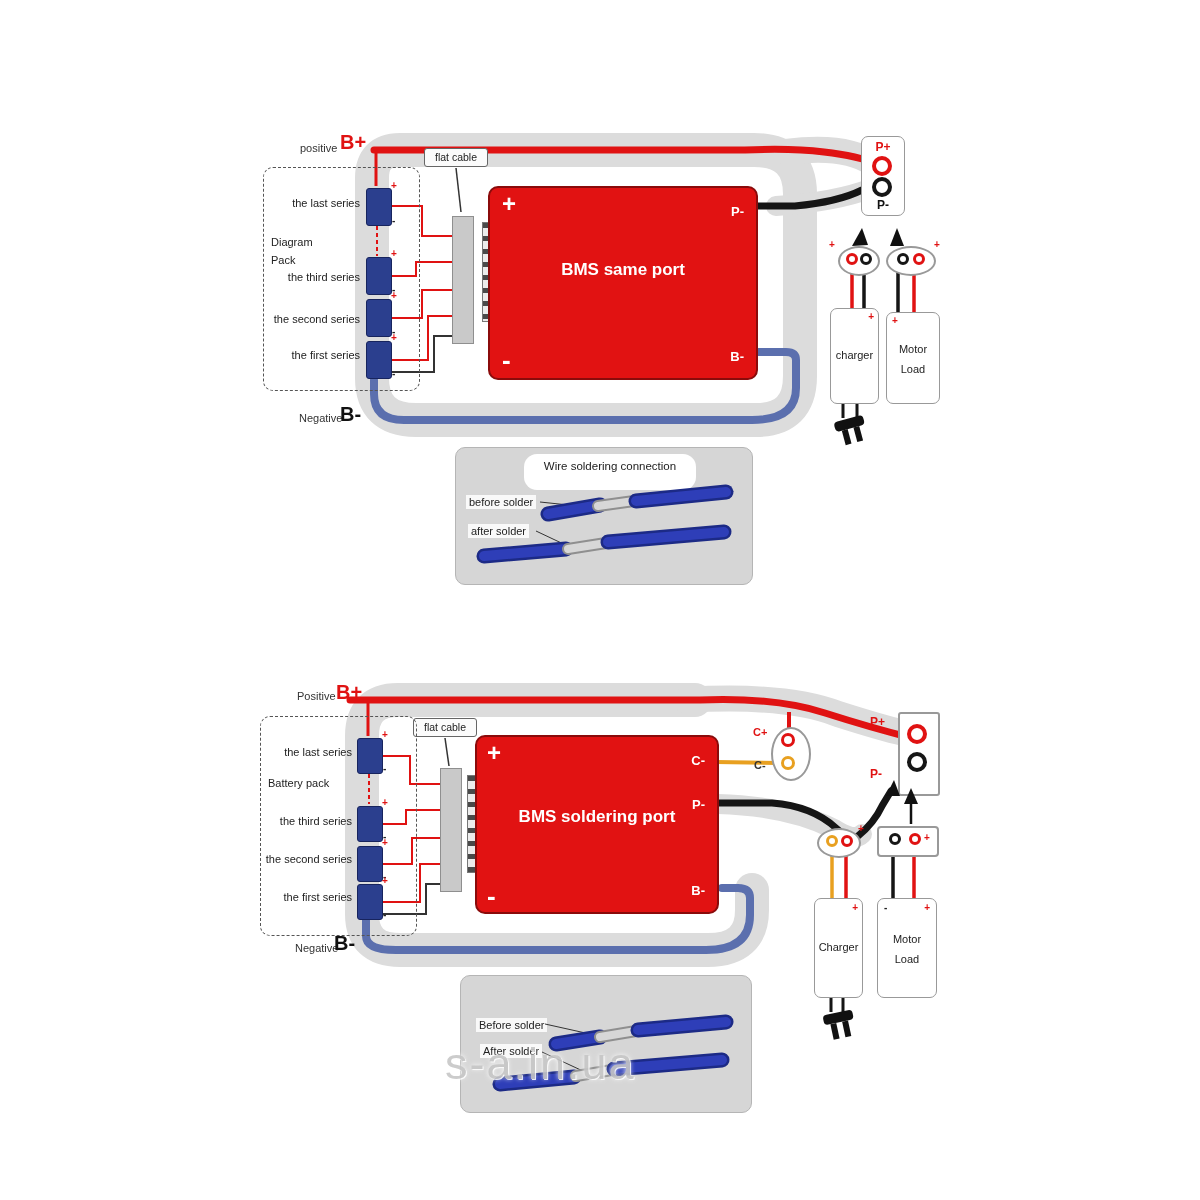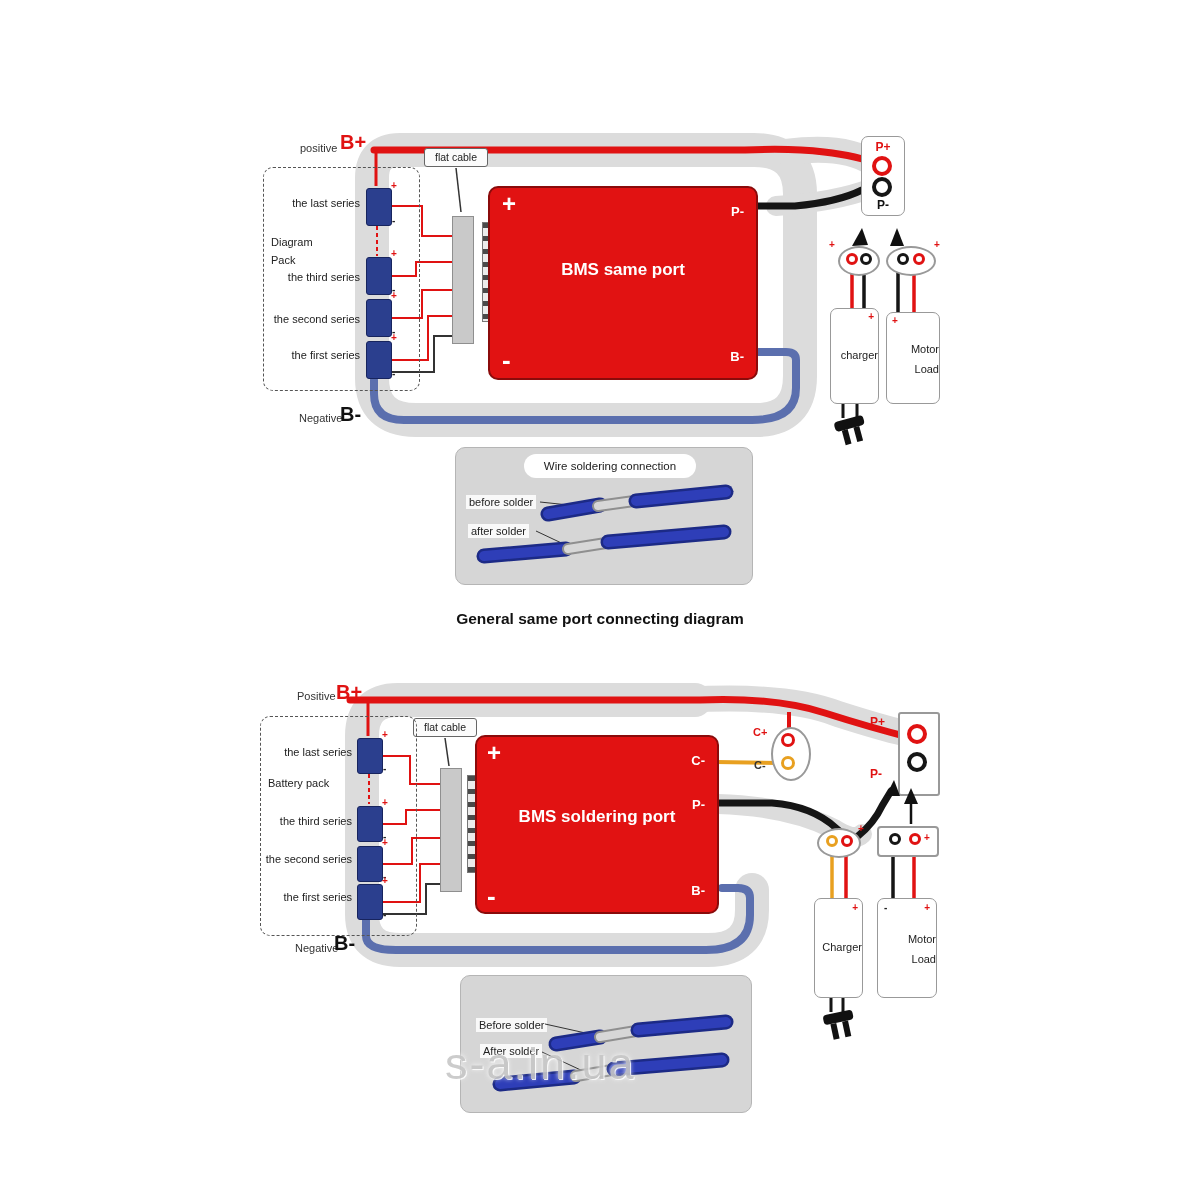--- a/index.html
+++ b/index.html
@@ -24,21 +24,21 @@
   .rect-conn{position:absolute;background:#fff;border:2px solid #999;border-radius:4px;}
   .ring{position:absolute;border-radius:50%;background:#fff;}
   .panel{position:absolute;background:#d6d6d6;border:1px solid #b5b5b5;border-radius:10px;}
   .cable-bar{position:absolute;background:#c9c9c9;border:1px solid #8f8f8f;}
   .pins{position:absolute;background-color:#ececec;
         background-image:repeating-linear-gradient(180deg,#4a4a4a 0 5px,#ececec 5px 13px);
         border:1.5px solid #777;}
   .flatlbl{position:absolute;border:1px solid #666;background:#fbfbfb;border-radius:3px;
            font-size:10.5px;text-align:center;line-height:17px;}
   .sign{position:absolute;font-size:10px;font-weight:bold;line-height:1;}
-  .boxtxt{position:absolute;font-size:11px;color:#222;text-align:right;}
+  .boxtxt{position:absolute;font-size:11px;color:#222;text-align:center;}
   .soldertitle{position:absolute;background:#fff;border-radius:13px;font-size:11.5px;
                text-align:center;line-height:24px;color:#222;}
   .solderlbl{position:absolute;font-size:11px;color:#222;background:rgba(255,255,255,.85);
              padding:1px 3px;white-space:nowrap;}
   .watermark{position:absolute;z-index:10;font-size:45px;letter-spacing:2px;color:#c7c7c7;
              opacity:.9;text-shadow:0 0 5px #fff,1px 1px 0 #fff;white-space:nowrap;}
 </style>
 </head>
 <body>
 
@@ -154,24 +154,23 @@
     <div class="sign red" style="right:4px;top:3px;">+</div>
     <div class="boxtxt" style="left:0;right:0;top:40px;">charger</div>
   </div>
   <div class="whitebox" style="left:886px;top:312px;width:52px;height:90px;">
     <div class="sign red" style="left:5px;top:3px;">+</div>
     <div class="boxtxt" style="left:0;right:0;top:30px;">Motor</div>
     <div class="boxtxt" style="left:0;right:0;top:50px;">Load</div>
   </div>
 
   <div class="panel" style="left:455px;top:447px;width:296px;height:136px;"></div>
-  <div class="soldertitle" style="left:524px;top:454px;width:172px;height:24px;">Wire soldering connection</div>
+  <div class="soldertitle" style="left:524px;top:454px;width:172px;height:36px;">Wire soldering connection</div>
   <div class="solderlbl" style="left:466px;top:495px;">before solder</div>
   <div class="solderlbl" style="left:468px;top:524px;">after solder</div>
-  <div class="caption" style="top:610px;">General same port connecting diagram</div>
 
   <div class="lbl" style="left:297px;top:690px;color:#333;">Positive</div>
   <div class="bigterm red" style="left:336px;top:681px;">B+</div>
   <div class="lbl" style="left:295px;top:942px;color:#333;">Negative</div>
   <div class="bigterm blk" style="left:334px;top:932px;">B-</div>
 
   <div class="flatlbl" style="left:413px;top:718px;width:62px;height:17px;">flat cable</div>
 
   <div class="dashedbox" style="left:260px;top:716px;width:155px;height:218px;"></div>
   <div class="lbl" style="left:268px;top:777px;">Battery pack</div>

